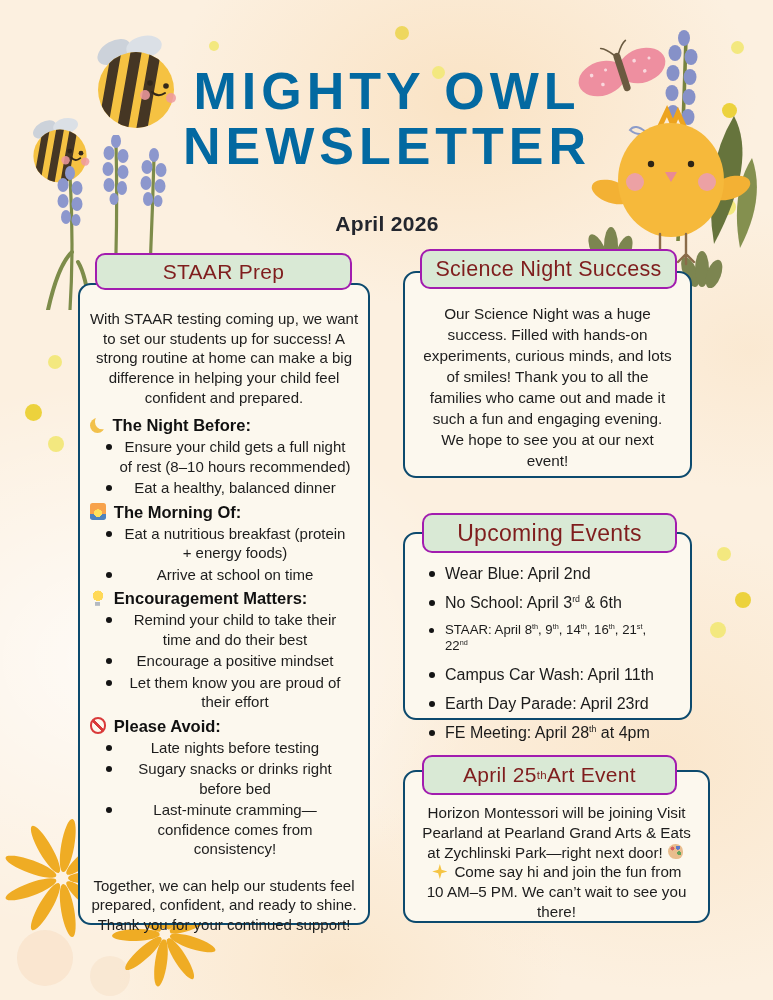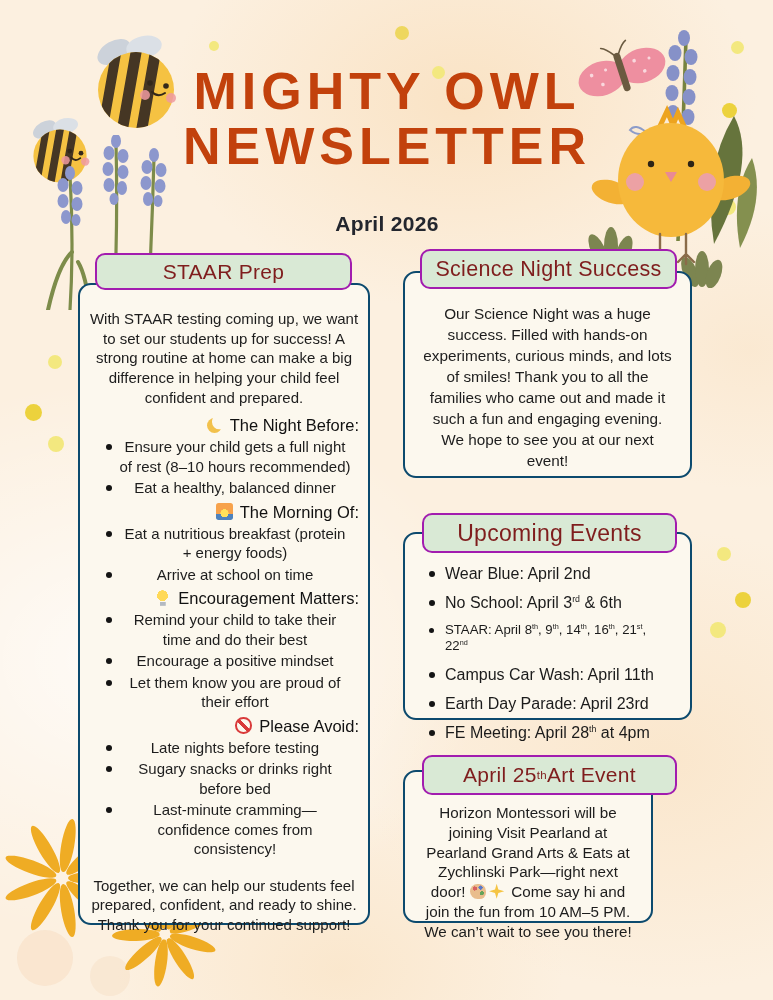--- a/index.html
+++ b/index.html
@@ -16,21 +16,21 @@
       radial-gradient(520px 400px at 16% 66%, rgba(255,255,255,.75), rgba(255,255,255,0) 70%),
       radial-gradient(430px 330px at 86% 76%, rgba(248,219,181,.45), rgba(248,219,181,0) 70%),
       radial-gradient(320px 240px at 44% 97%, rgba(249,224,190,.55), rgba(249,224,190,0) 70%),
       radial-gradient(260px 200px at 97% 35%, rgba(249,226,196,.5), rgba(249,226,196,0) 70%);
   }
   .deco{ position:absolute; z-index:1; pointer-events:none; }
   .dot{ position:absolute; border-radius:50%; z-index:1; }
 
   .title{
     position:absolute; left:162px; top:64px; width:450px; z-index:2;
-    text-align:center; color:#c2410c; font-weight:bold;
+    text-align:center; color:#0369a1; font-weight:bold;
     font-size:52px; line-height:1.06; letter-spacing:5px;
   }
   .date{
     position:absolute; left:262px; top:212px; width:250px; z-index:2;
     text-align:center; font-size:21px; font-weight:bold; color:#23262e;
     letter-spacing:.3px;
   }
 
   .card{
     position:absolute; z-index:2; background:#fcf8ee;
@@ -44,21 +44,21 @@
   }
   sup{ font-size:.55em; vertical-align:super; line-height:0; }
 
   
   .tab-staar  { left:95px;  top:253px; width:257px; height:37px; }
   .card-staar { left:78px;  top:283px; width:292px; height:642px; padding:24px 9px 10px; }
   .card-staar p{ text-align:center; font-size:15px; line-height:1.31; }
   .card-staar .intro{ margin-bottom:9px; }
   .card-staar .outro{ margin-top:17px; }
   .subhead{
-    text-align:right; font-size:16.5px; font-weight:normal; margin-top:5px;
+    text-align:left; font-size:16.5px; font-weight:bold; margin-top:5px;
     color:#111;
   }
   ul.blist{ list-style:none; }
   ul.blist li{
     position:relative; padding-left:22px; text-align:center;
     font-size:15px; line-height:1.3; margin:2px 8px;
   }
   ul.blist li::before{
     content:""; position:absolute; left:9px; top:.46em;
     width:6px; height:6px; border-radius:50%; background:#141414;
@@ -77,21 +77,21 @@
     font-size:16px; line-height:1.2; margin-bottom:10px; color:#1b1b1b;
   }
   ul.elist li::before{
     content:""; position:absolute; left:10px; top:.42em;
     width:6px; height:6px; border-radius:50%; background:#141414;
   }
   ul.elist li.small{ font-size:13.2px; margin-bottom:11px; }
   ul.elist li.small::before{ width:5px; height:5px; }
 
   .tab-art  { left:422px; top:755px; width:255px; height:40px; }
-  .card-art { left:403px; top:770px; width:250px; height:153px; padding:31px 16px 6px; }
+  .card-art { left:403px; top:770px; width:307px; height:153px; padding:31px 16px 6px; }
   .card-art p{ text-align:center; font-size:15.2px; line-height:1.3; }
 
   
   .emj{ display:inline-block; width:1em; height:1em; vertical-align:-.12em; margin:0 .18em 0 .05em; }
   .emj-moon{
     width:.92em; height:.92em; border-radius:50%;
     box-shadow: inset .3em -.22em 0 0 #f2c14c;
   }
   .emj-sunrise{
     border-radius:.16em;

